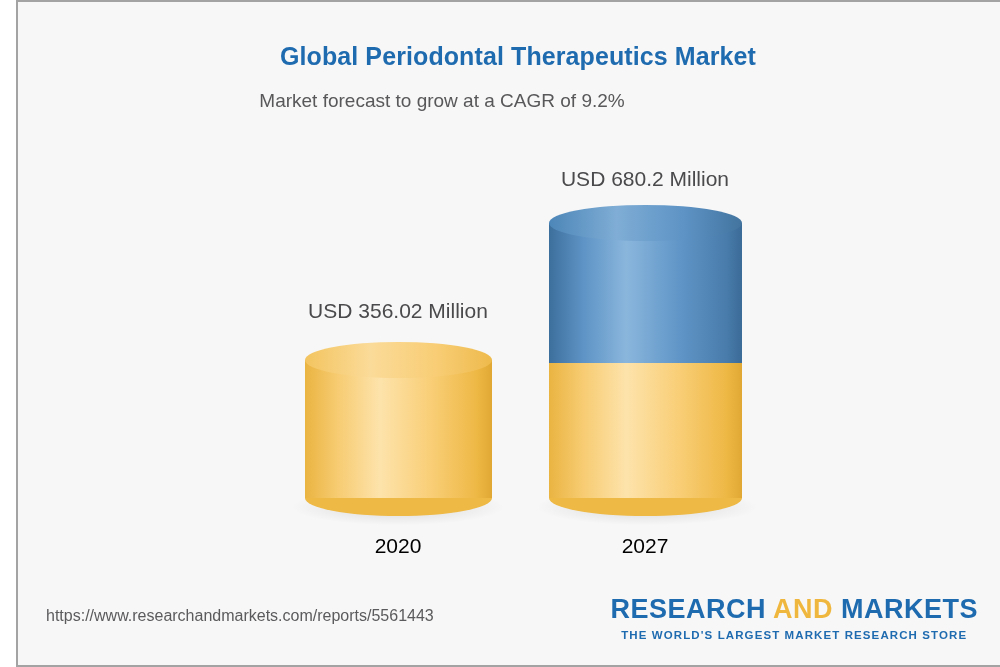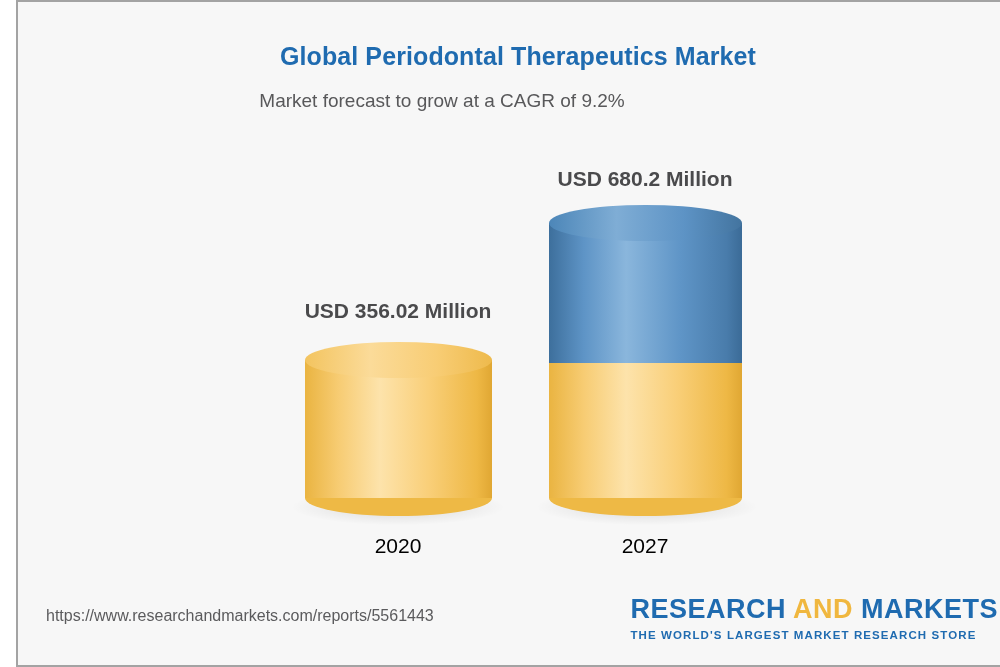--- a/index.html
+++ b/index.html
@@ -70,21 +70,21 @@
     position: absolute;
     left: 0;
     width: 100%;
     border-radius: 50% / 50%;
   }
 
   .value-label {
     position: absolute;
     text-align: center;
     font-size: 21px;
-    font-weight: bold;
+    font-weight: normal;
     color: #4a4a4c;
     white-space: nowrap;
   }
   .cat-label {
     position: absolute;
     text-align: center;
     font-size: 21px;
     color: #000000;
     white-space: nowrap;
   }
@@ -92,23 +92,23 @@
   .url {
     position: absolute;
     left: 28px;
     bottom: 40px;
     font-size: 16px;
     color: #5b5b5d;
   }
 
   .logo {
     position: absolute;
-    right: 16px;
+    right: 36px;
     bottom: 24px;
-    text-align: left;
+    text-align: center;
     line-height: 1;
   }
   .logo-main {
     font-size: 27px;
     font-weight: bold;
     letter-spacing: 0.5px;
     color: #1f6bb0;
   }
   .logo-main .and {
     color: #f0b73f;

